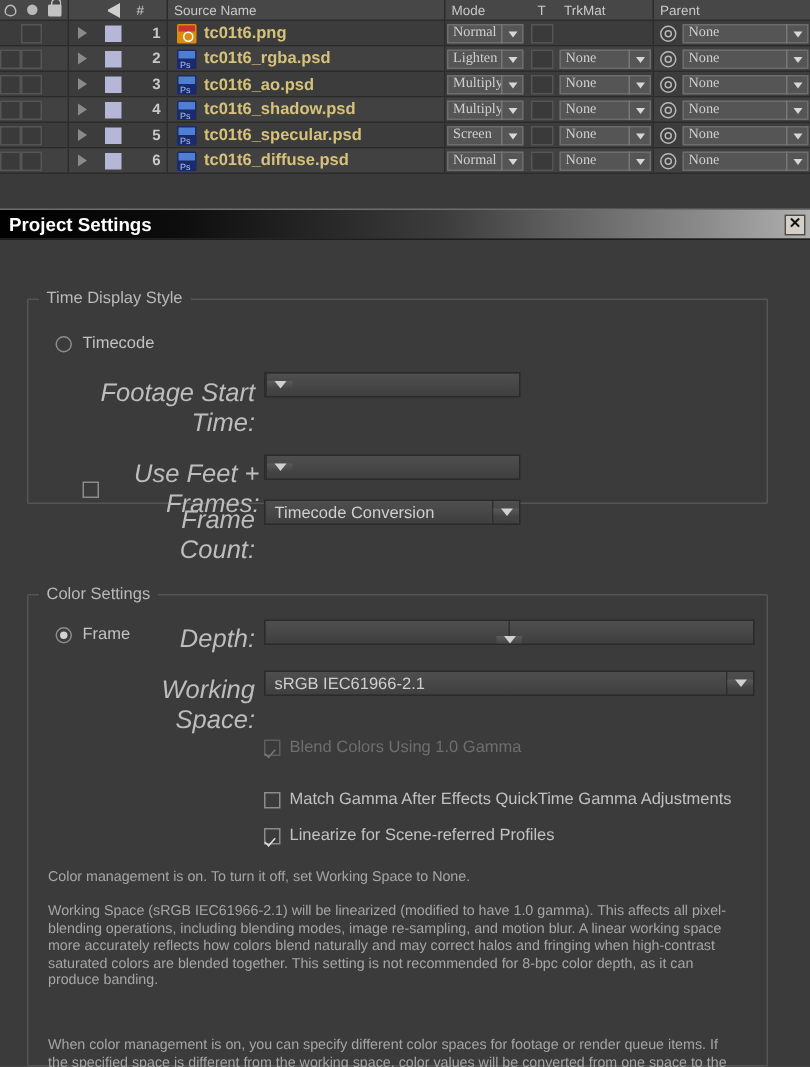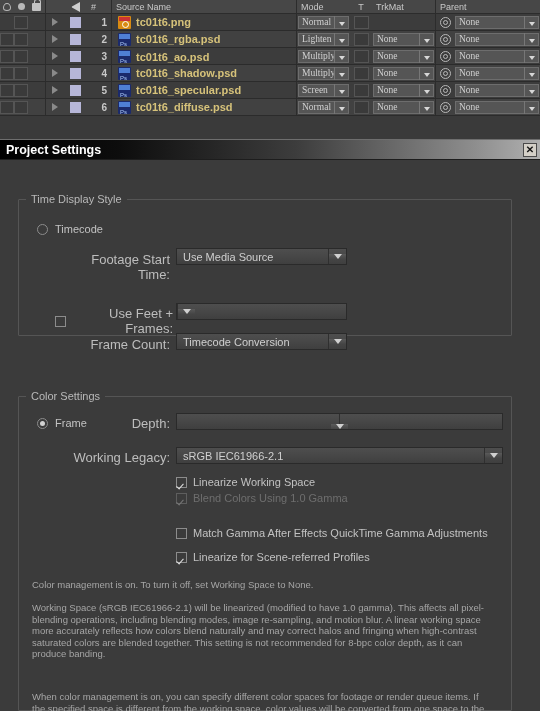--- a/index.html
+++ b/index.html
@@ -154,22 +154,23 @@
   fieldset.grp {
     position: absolute;
     border: 1px solid #555; border-radius: 1px;
     padding: 0;
   }
   fieldset.grp > legend {
     font-size: 11px; color: #b9b9b9; padding: 0 5px; margin-left: 7px;
   }
 
   .lblr {
-    font-size: 13px; color: #bdbdbd; text-align: right;
+    font-size: 17px; color: #bdbdbd; text-align: right;
     font-family: "Liberation Sans", sans-serif;
+    font-style: italic;
   }
   .lbll { font-size: 11px; color: #c2c2c2; }
   .lbll.dim { color: #6e6e6e; }
 
   .radio {
     width: 11px; height: 11px; border-radius: 50%;
     border: 1px solid #8c8c8c; background: #3b3b3b;
     display: inline-flex; align-items: center; justify-content: center;
   }
   .radio.on:after {
@@ -572,21 +573,20 @@
       <legend>Time Display Style</legend>
     </fieldset>
 
     <div class="row" style="left:37px; top:63px;">
       <span class="radio" id="rad-timecode"></span>
       <span class="lbll" style="margin-left:7px">Timecode</span>
     </div>
 
     <div class="lblr" style="position:absolute; left:60px; top:92px; width:110px;">Footage Start Time:</div>
     <div class="dd" style="position:absolute; left:176px; top:88px; width:171px;">
-      <span class="txt">Use Media Source</span>
       <span class="divr"></span>
       <span class="arrow">
           <i></i>
         </span>
     </div>
 
     <div class="row" style="left:37px; top:257px;">
       <span class="radio on" id="rad-frames"></span>
       <span class="lbll" style="margin-left:7px">Frame</span>
     </div>
@@ -617,33 +617,29 @@
 
     <div class="lblr" style="position:absolute; left:70px; top:256px; width:100px;">Depth:</div>
     <div class="dd" style="position:absolute; left:176px; top:253px; width:327px;flex-direction:column;">
       <span class="txt">8 bits per channel</span>
       <span class="divr"></span>
       <span class="arrow">
           <i></i>
         </span>
     </div>
 
-    <div class="lblr" style="position:absolute; left:60px; top:290px; width:110px;">Working Legacy:</div>
+    <div class="lblr" style="position:absolute; left:60px; top:290px; width:110px;">Working Space:</div>
     <div class="dd" style="position:absolute; left:176px; top:287px; width:327px;">
       <span class="txt">sRGB IEC61966-2.1</span>
       <span class="divr"></span>
       <span class="arrow">
           <i></i>
         </span>
     </div>
 
-    <div class="row" style="left:176px; top:316px;">
-      <span class="chk on"></span>
-      <span class="lbll" style="margin-left:6px">Linearize Working Space</span>
-    </div>
 
     <div class="row" style="left:176px; top:332px;">
       <span class="chk on dim"></span>
       <span class="lbll dim" style="margin-left:6px">Blend Colors Using 1.0 Gamma</span>
     </div>
 
     <div class="row" style="left:176px; top:367px;">
       <span class="chk"></span>
       <span class="lbll" style="margin-left:6px">Match Gamma After Effects QuickTime Gamma Adjustments</span>
     </div>

